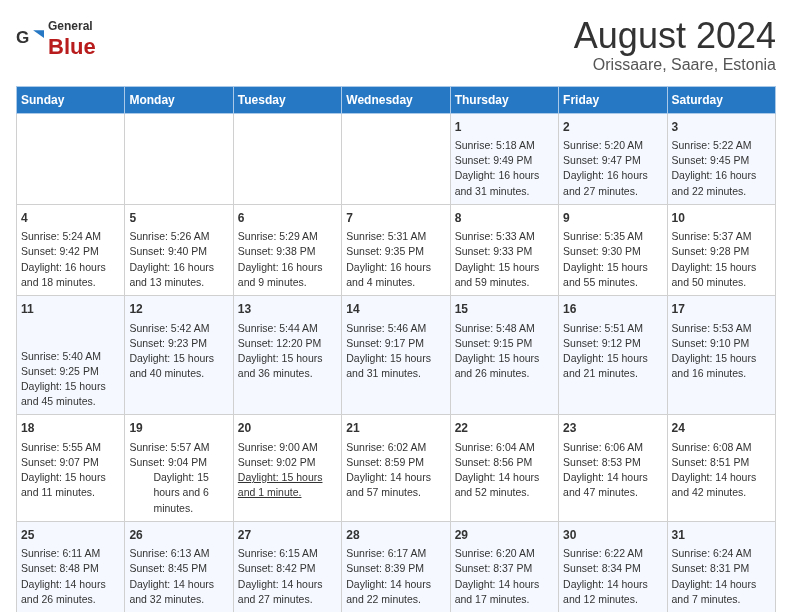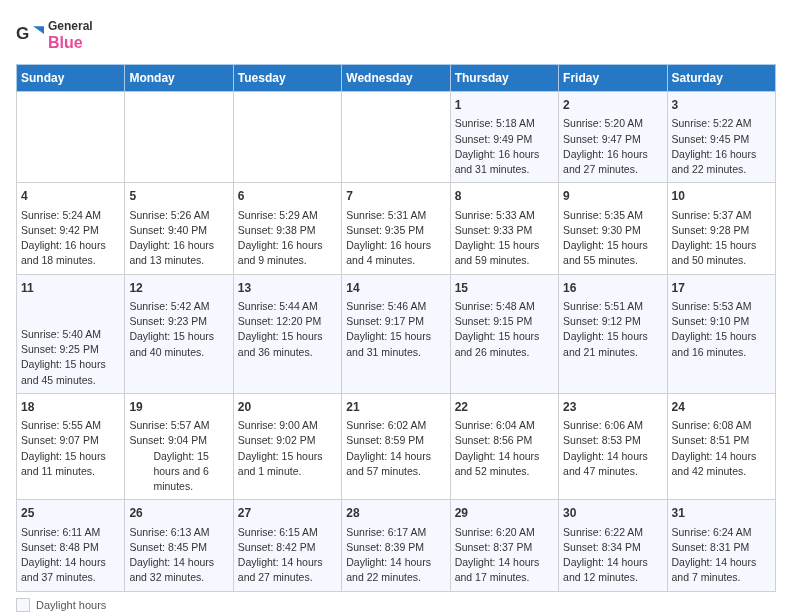--- a/index.html
+++ b/index.html
@@ -95,22 +95,26 @@
 <body>
 
 <div class="header-section">
   <div class="logo">
     <svg class="logo-icon" viewBox="0 0 36 28">
       <text x="0" y="20" font-size="22" font-weight="bold" fill="#333">G</text>
       <polygon points="22,4 36,4 36,14" fill="#2778c4"></polygon>
     </svg>
     <div>
       <span style="font-size:12px;font-weight:bold;color:#333;">General</span><br>
-      <span style="font-size:16px;font-weight:bold;color:#ec4899;">Blue</span>
+      <span style="font-size:22px;font-weight:bold;color:#b91c1c;">Blue</span>
     </div>
+  </div>
+  <div class="title-section">
+    <div class="main-title">August 2024</div>
+    <div class="subtitle">Orissaare, Saare, Estonia</div>
   </div>
 </div>
 
 <table>
   <thead>
     <tr>
     <th>Sunday</th>
         <th>Monday</th>
         <th>Tuesday</th>
         <th>Wednesday</th>
@@ -242,21 +246,21 @@
         <td>
           <span class="day-number">19</span>
           <span style="display: block;">Sunrise: 5:57 AM</span>
           <span style="display: block;">Sunset: 9:04 PM</span>
           <span style="display: block; margin-left: 24px;">Daylight: 15 hours and 6 minutes.</span>
         </td>
         <td>
           <span class="day-number">20</span>
           <span style="display: block;">Sunrise: 9:00 AM</span>
           <span style="display: block;">Sunset: 9:02 PM</span>
-          <span style="display: block;">Daylight: 15 hours and 1 minute.</span>
+          <span style="display: block; text-decoration: underline;">Daylight: 15 hours and 1 minute.</span>
         </td>
         <td>
           <span class="day-number">21</span>
           <span style="display: block;">Sunrise: 6:02 AM</span>
           <span style="display: block;">Sunset: 8:59 PM</span>
           <span style="display: block;">Daylight: 14 hours and 57 minutes.</span>
         </td>
         <td>
           <span class="day-number">22</span>
           <span style="display: block;">Sunrise: 6:04 AM</span>
@@ -274,21 +278,21 @@
           <span style="display: block;">Sunrise: 6:08 AM</span>
           <span style="display: block;">Sunset: 8:51 PM</span>
           <span style="display: block;">Daylight: 14 hours and 42 minutes.</span>
         </td>
       </tr>
       <tr>
         <td>
           <span class="day-number">25</span>
           <span style="display: block;">Sunrise: 6:11 AM</span>
           <span style="display: block;">Sunset: 8:48 PM</span>
-          <span style="display: block;">Daylight: 14 hours and 37 minutes.</span>
+          <span style="display: block;">Daylight: 14 hours and 26 minutes.</span>
         </td>
         <td>
           <span class="day-number">26</span>
           <span style="display: block;">Sunrise: 6:13 AM</span>
           <span style="display: block;">Sunset: 8:45 PM</span>
           <span style="display: block;">Daylight: 14 hours and 32 minutes.</span>
         </td>
         <td>
           <span class="day-number">27</span>
           <span style="display: block;">Sunrise: 6:15 AM</span>

